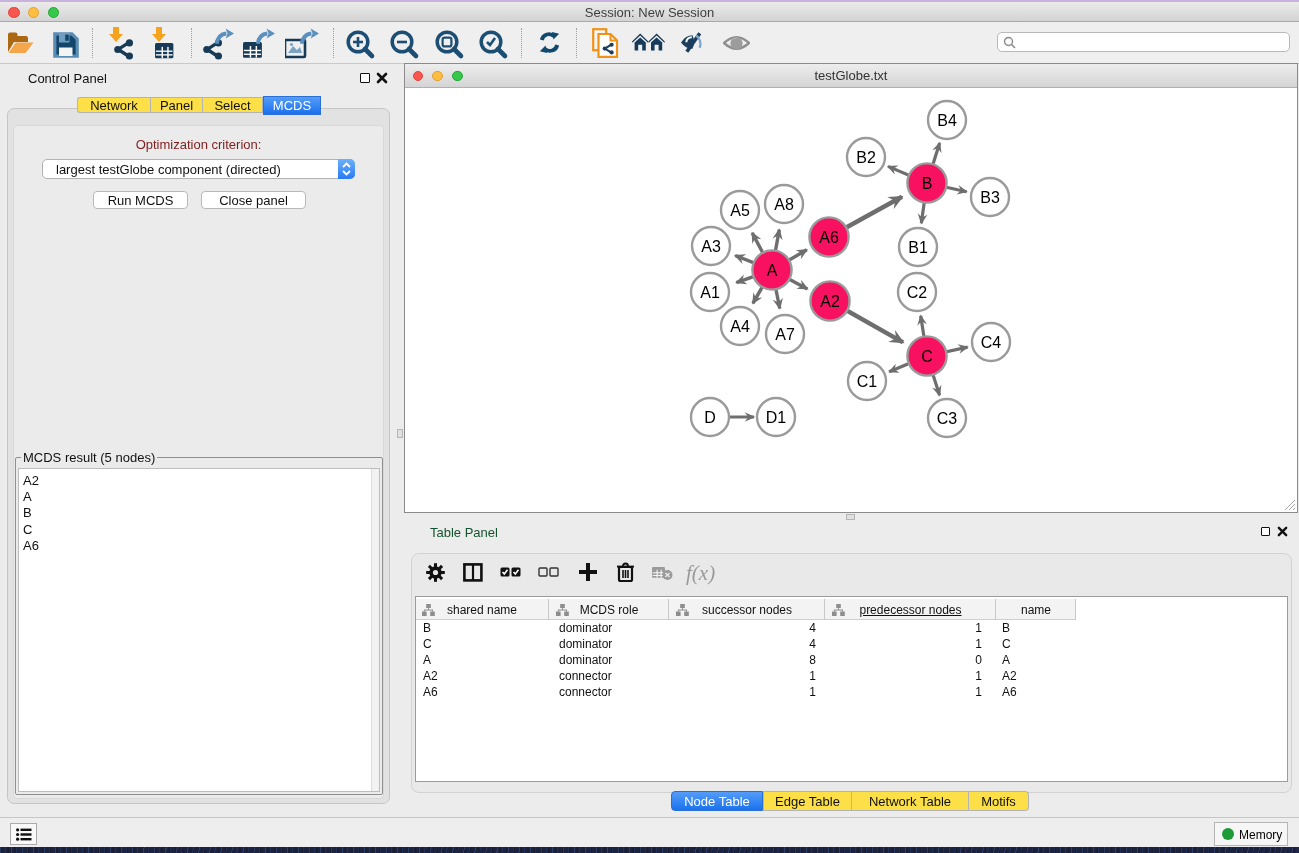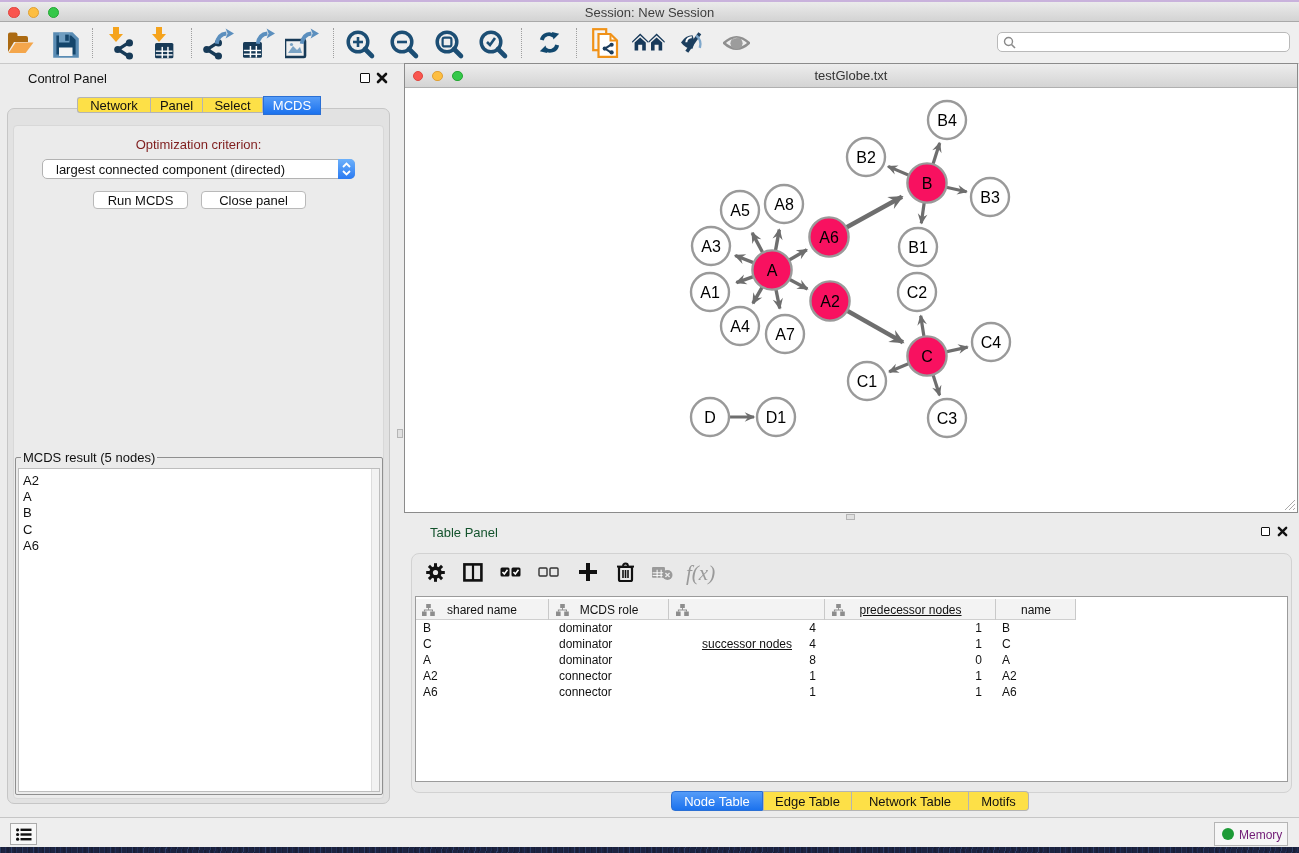--- a/index.html
+++ b/index.html
@@ -163,21 +163,21 @@
     <path d="M2,2 L10,10 M10,2 L2,10" stroke="#111" stroke-width="2.6" stroke-linecap="round"></path>
   </svg>
 <div class="abs" style="left:7px;top:108px;width:383px;height:696px;background:#e2e2e2;border:1px solid #c6c6c6;border-radius:7px"></div>
 <div class="abs" style="left:13px;top:125px;width:371px;height:674px;background:#ebebeb;border:1px solid #d8d8d8;border-radius:4px"></div>
 <div class="tab" style="left:77px;top:97px;width:73px;height:16px;line-height:15px;border-right:none;border-radius:3px 0 0 3px">Network</div>
 <div class="tab" style="left:150px;top:97px;width:53px;height:16px;line-height:15px;">Panel</div>
 <div class="tab" style="left:203px;top:97px;width:60px;height:16px;line-height:15px;border-left:none">Select</div>
 <div class="tab btab" style="left:263px;top:96px;width:58px;height:19px;line-height:18px;border-radius:0">MCDS</div>
 <div class="abs" style="left:0;top:137px;width:397px;text-align:center;font-size:13px;color:#7f1d1d">Optimization criterion:</div>
 <div class="abs" style="left:42px;top:159px;width:313px;height:20px;background:#fff;border:1px solid #b2b2b2;border-radius:5px"></div>
-<div class="abs" style="left:56px;top:162px;font-size:13px;color:#111">largest connected component (directed)</div>
+<div class="abs" style="left:56px;top:162px;font-size:13px;color:#111">largest testGlobe component (directed)</div>
 <div class="abs" style="left:338px;top:159px;width:17px;height:20px;background:linear-gradient(#6db1fb,#2a7af2);border-radius:0 5px 5px 0"></div>
 <svg class="abs" style="left:340px;top:162px" width="13" height="14" viewBox="0 0 13 14">
     <path d="M3,5 L6.5,1.5 L10,5 M3,9 L6.5,12.5 L10,9" fill="none" stroke="#fff" stroke-width="1.8"></path>
   </svg>
 <div class="abs" style="left:93px;top:191px;width:95px;height:18px;background:#fff;border:1px solid #b9b9b9;border-radius:4px;text-align:center;font-size:13px;line-height:17px;color:#111">Run MCDS</div>
 <div class="abs" style="left:201px;top:191px;width:105px;height:18px;background:#fff;border:1px solid #b9b9b9;border-radius:4px;text-align:center;font-size:13px;line-height:17px;color:#111">Close panel</div>
 <div class="abs" style="left:15px;top:457px;width:368px;height:338px;border:1px solid #8f8f8f;border-radius:2px"></div>
 <div class="abs" style="left:21px;top:450px;font-size:13px;color:#111;background:#ebebeb;padding:0 2px">MCDS result (5 nodes)</div>
 <div class="abs" style="left:18px;top:468px;width:362px;height:324px;background:#fff;border:1px solid #bdbdbd"></div>
 <div class="abs" style="left:371px;top:469px;width:8px;height:322px;background:#f2f2f2;border-left:1px solid #ddd"></div>
@@ -324,21 +324,21 @@
     <path d="M13.4,5.9 L17.6,10.1 M17.6,5.9 L13.4,10.1" stroke="#e9e9e9" stroke-width="1.4"></path>
   </svg>
 <div style="position:absolute;left:686px;top:561px;width:36px;font-family:'Liberation Serif',serif;font-style:italic;font-size:21px;color:#9a9a9a">f(x)</div>
 <div class="abs" style="left:415px;top:596px;width:873px;height:186px;background:#fff;border:1px solid #9b9b9b"></div>
 <div style="position:absolute;left:416px;top:599px;width:660px;height:21px;background:#f3f3f3;border-bottom:1px solid #cfcfcf"></div>
 <div style="position:absolute;left:415px;top:599px;width:134px;height:21px;border-right:1px solid #c9c9c9;box-sizing:border-box"></div>
 <div class="ht" style="left:415px;width:134px;top:603px;">shared name</div>
 <div style="position:absolute;left:549px;top:599px;width:120px;height:21px;border-right:1px solid #c9c9c9;box-sizing:border-box"></div>
 <div class="ht" style="left:549px;width:120px;top:603px;">MCDS role</div>
 <div style="position:absolute;left:669px;top:599px;width:156px;height:21px;border-right:1px solid #c9c9c9;box-sizing:border-box"></div>
-<div class="ht" style="left:669px;width:156px;top:637px;text-decoration:underline;">successor nodes</div>
+<div class="ht" style="left:669px;width:156px;top:603px;">successor nodes</div>
 <div style="position:absolute;left:825px;top:599px;width:171px;height:21px;border-right:1px solid #c9c9c9;box-sizing:border-box"></div>
 <div class="ht" style="left:825px;width:171px;top:603px;text-decoration:underline;">predecessor nodes</div>
 <div style="position:absolute;left:996px;top:599px;width:80px;height:21px;border-right:1px solid #c9c9c9;box-sizing:border-box"></div>
 <div class="ht" style="left:996px;width:80px;top:603px;">name</div>
 <svg style="position:absolute;left:422px;top:604px" width="13" height="12" viewBox="0 0 13 12">
     <g fill="#8d8d8d">
       <rect x="4.2" y="0" width="4.6" height="4"></rect>
       <rect x="0" y="7.5" width="4.6" height="4.5"></rect>
       <rect x="8.2" y="7.5" width="4.6" height="4.5"></rect>
       <path d="M6,4 L6.9,4 L6.9,5.6 L11,5.6 L11,7.6 L10,7.6 L10,6.6 L2.9,6.6 L2.9,7.6 L1.9,7.6 L1.9,5.6 L6,5.6 z"></path>
@@ -404,13 +404,13 @@
       <circle cx="1.6" cy="1.8" r="1.6"></circle>
       <circle cx="1.6" cy="6.5" r="1.6"></circle>
       <circle cx="1.6" cy="11.2" r="1.6"></circle>
       <rect x="4.5" y="0.6" width="11" height="2.4"></rect>
       <rect x="4.5" y="5.3" width="11" height="2.4"></rect>
       <rect x="4.5" y="10" width="11" height="2.4"></rect>
     </g>
   </svg>
 <div class="abs" style="left:1214px;top:822px;width:74px;height:24px;background:#f6f6f6;border:1px solid #b5b5b5"></div>
 <div class="abs" style="left:1222px;top:828px;width:12px;height:12px;border-radius:50%;background:#1d9b37"></div>
-<div class="abs" style="left:1239px;top:828px;font-size:12px;color:#701a75">Memory</div>
+<div class="abs" style="left:1239px;top:828px;font-size:12px;color:#000000">Memory</div>
 <div class="abs" style="left:0;top:847px;width:1299px;height:6px;background:#1c2340;background-image:repeating-linear-gradient(95deg,rgba(90,130,200,0.28) 0 1px,transparent 1px 5px,rgba(50,80,150,0.25) 5px 6px,transparent 6px 11px),repeating-linear-gradient(85deg,rgba(20,25,45,0.5) 0 2px,transparent 2px 7px)"></div>
 </body></html>

